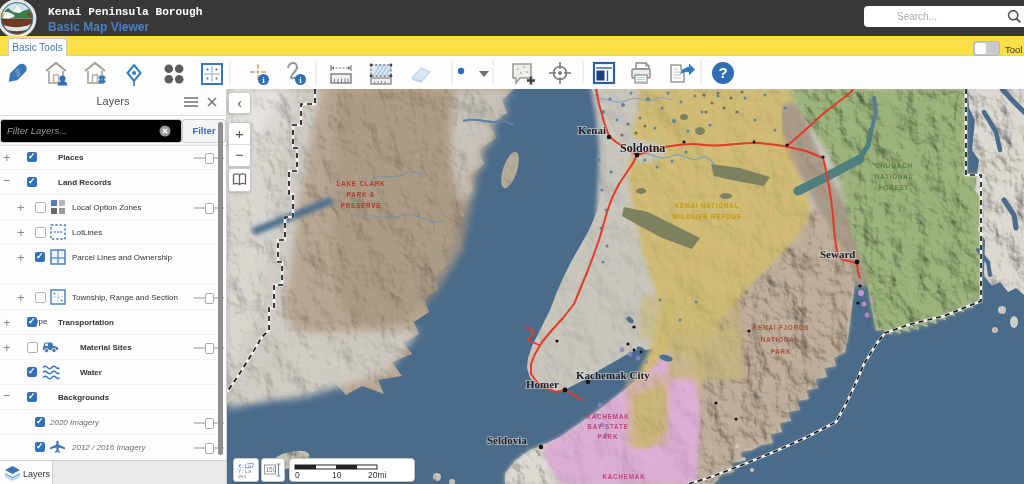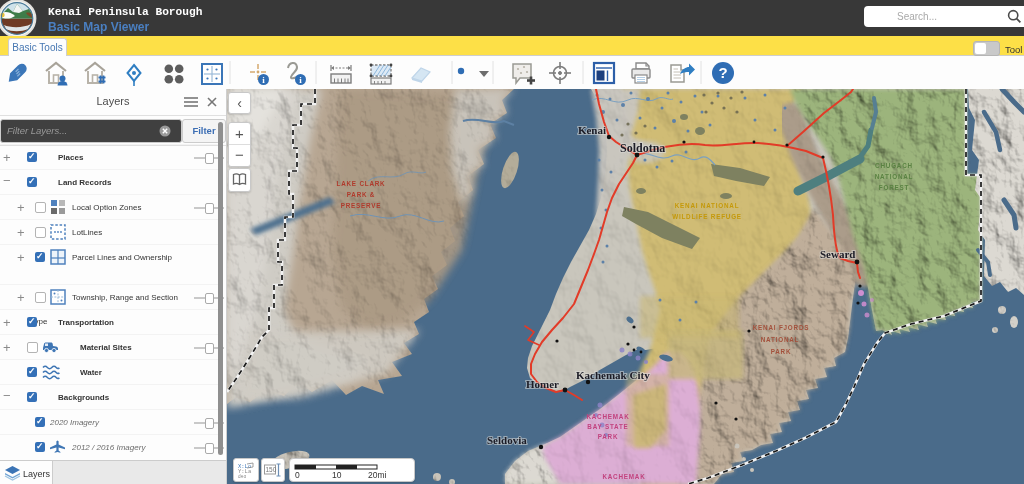--- a/index.html
+++ b/index.html
@@ -17,21 +17,21 @@
 #toggle{left:973px;top:5px;width:25px;height:13px;background:#c9c9c9;border:1px solid #b5b5b5;border-radius:3px;}
 #toggle i{position:absolute;left:1px;top:1px;width:11px;height:11px;background:#fff;border-radius:2px;}
 #tooltxt{left:1005px;top:8px;font-size:9.5px;color:#333;}
 
 #toolbar{left:0;top:56px;width:1024px;height:33px;background:#fdfdfd;border-bottom:1px solid #d6d6d6;}
 
 #panel{left:0;top:89px;width:226px;height:395px;background:#fdfdfd;border-right:1px solid #cfcfcf;}
 #ph{left:0;top:0;width:226px;height:26px;border-bottom:1px solid #e0e0e0;}
 #ph .t{left:0;top:6px;width:226px;text-align:center;font-size:11px;color:#4d4d4d;}
 #fbar{left:0;top:27px;width:226px;height:29px;border-bottom:1px solid #e0e0e0;}
-#fin{left:0px;top:3px;width:180px;height:22px;border:1px solid #ccc;border-radius:3px;background:#404040;}
+#fin{left:0px;top:3px;width:180px;height:22px;border:1px solid #ccc;border-radius:3px;background:#000000;}
 #fin .pl{position:absolute;left:6px;top:5px;font-size:9.5px;font-style:italic;color:#9a9a9a;}
 #fbtn{left:182px;top:3px;width:42px;height:22px;border:1px solid #ccc;border-radius:3px;background:#f4f4f4;color:#3c6eb4;font-size:9.5px;font-weight:bold;text-align:center;line-height:22px;}
 .row{position:absolute;left:0;width:218px;height:25px;border-top:1px solid #f3f3f3;}
 .row .exp{position:absolute;left:3px;top:8px;width:9px;height:9px;color:#8a8a8a;font-size:13px;line-height:9px;}
 .cb{position:absolute;width:10px;height:10px;border-radius:2px;}
 .cb.on{background:#3470b7;}
 .cb.on:after{content:"✓";position:absolute;left:1px;top:-1px;color:#fff;font-size:9px;font-weight:bold;}
 .cb.off{background:#fff;border:1px solid #b3b3b3;width:9px;height:9px;}
 .row .lbl{position:absolute;top:8px;font-size:8px;color:#333;}
 .row .lbl.b{font-weight:bold;padding-left:16px;}

